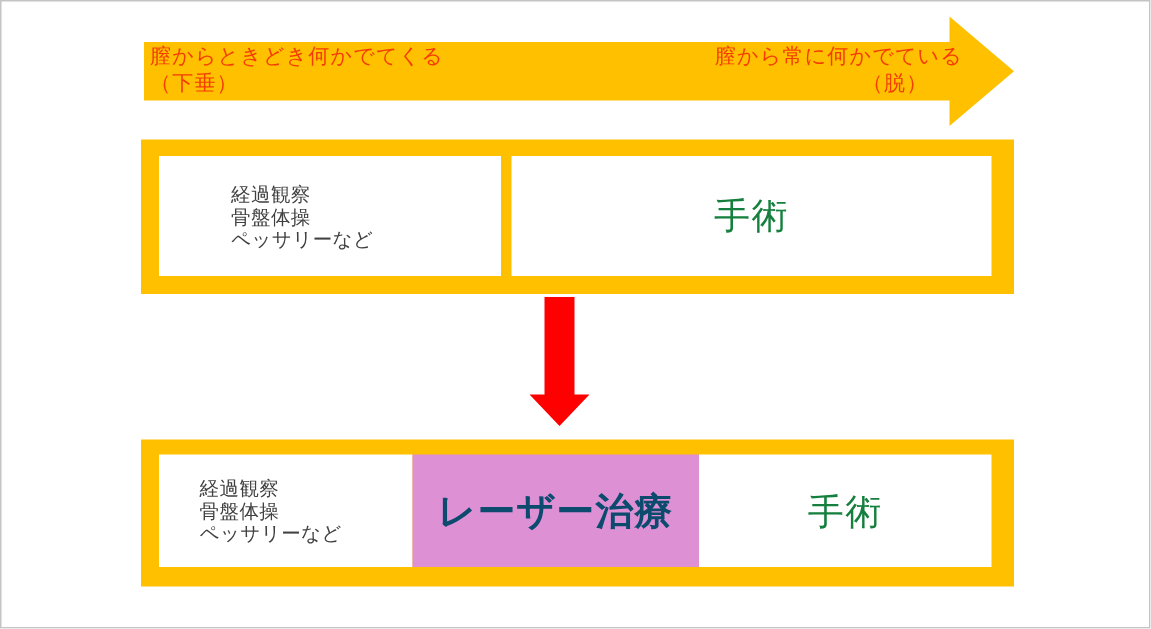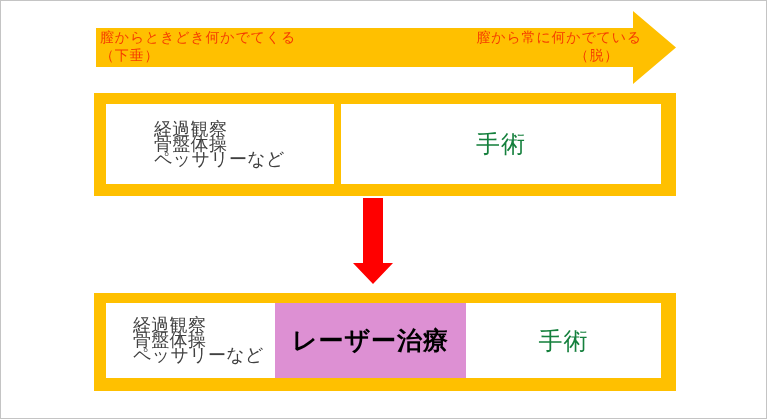--- a/index.html
+++ b/index.html
@@ -34,42 +34,42 @@
   #box-top { left: 93px; top: 92px; width: 582px; height: 103px; }
   #box-bottom { left: 93px; top: 292px; width: 582px; height: 98px; }
 
   .panel {
     position: absolute;
     background: #ffffff;
     display: flex;
     align-items: center;
   }
   .conservative-text {
-    font-size: 18px;
+    font-size: 13px;
     line-height: 15px;
     color: #404040;
     letter-spacing: 0.3px;
     font-family: Liberation Serif, serif;
   }
   .conservative-text div { white-space: nowrap; }
 
   #box-top-conservative { left: 12px; top: 11px; width: 228px; height: 80px; }
   #box-top-conservative .conservative-text { padding-left: 48px; }
   #box-top-surgery { left: 247px; top: 11px; width: 320px; height: 80px; justify-content: center; }
 
   #box-bottom-conservative { left: 12px; top: 10px; width: 169px; height: 75px; }
   #box-bottom-conservative .conservative-text { padding-left: 27px; }
   #box-bottom-laser {
     left: 181px; top: 10px; width: 191px; height: 75px;
     background: #DD90D3; justify-content: center;
   }
   #box-bottom-surgery { left: 372px; top: 10px; width: 195px; height: 75px; justify-content: center; }
 
   .surgery-label { font-size: 24px; color: #15803d; letter-spacing: 1px; }
-  .laser-label { font-size: 25px; font-weight: bold; color: #000000; letter-spacing: 1px; }
+  .laser-label { font-size: 25px; font-weight: bold; color: #0c4a6e; letter-spacing: 1px; }
 
   
   #down-arrow-svg { left: 352px; top: 197px; width: 40px; height: 86px; }
 </style>
 </head>
 <body>
 
 <div id="canvas">
 
   <svg id="top-arrow-svg" class="abs" viewBox="0 0 580 74" xmlns="http://www.w3.org/2000/svg" aria-hidden="true">

